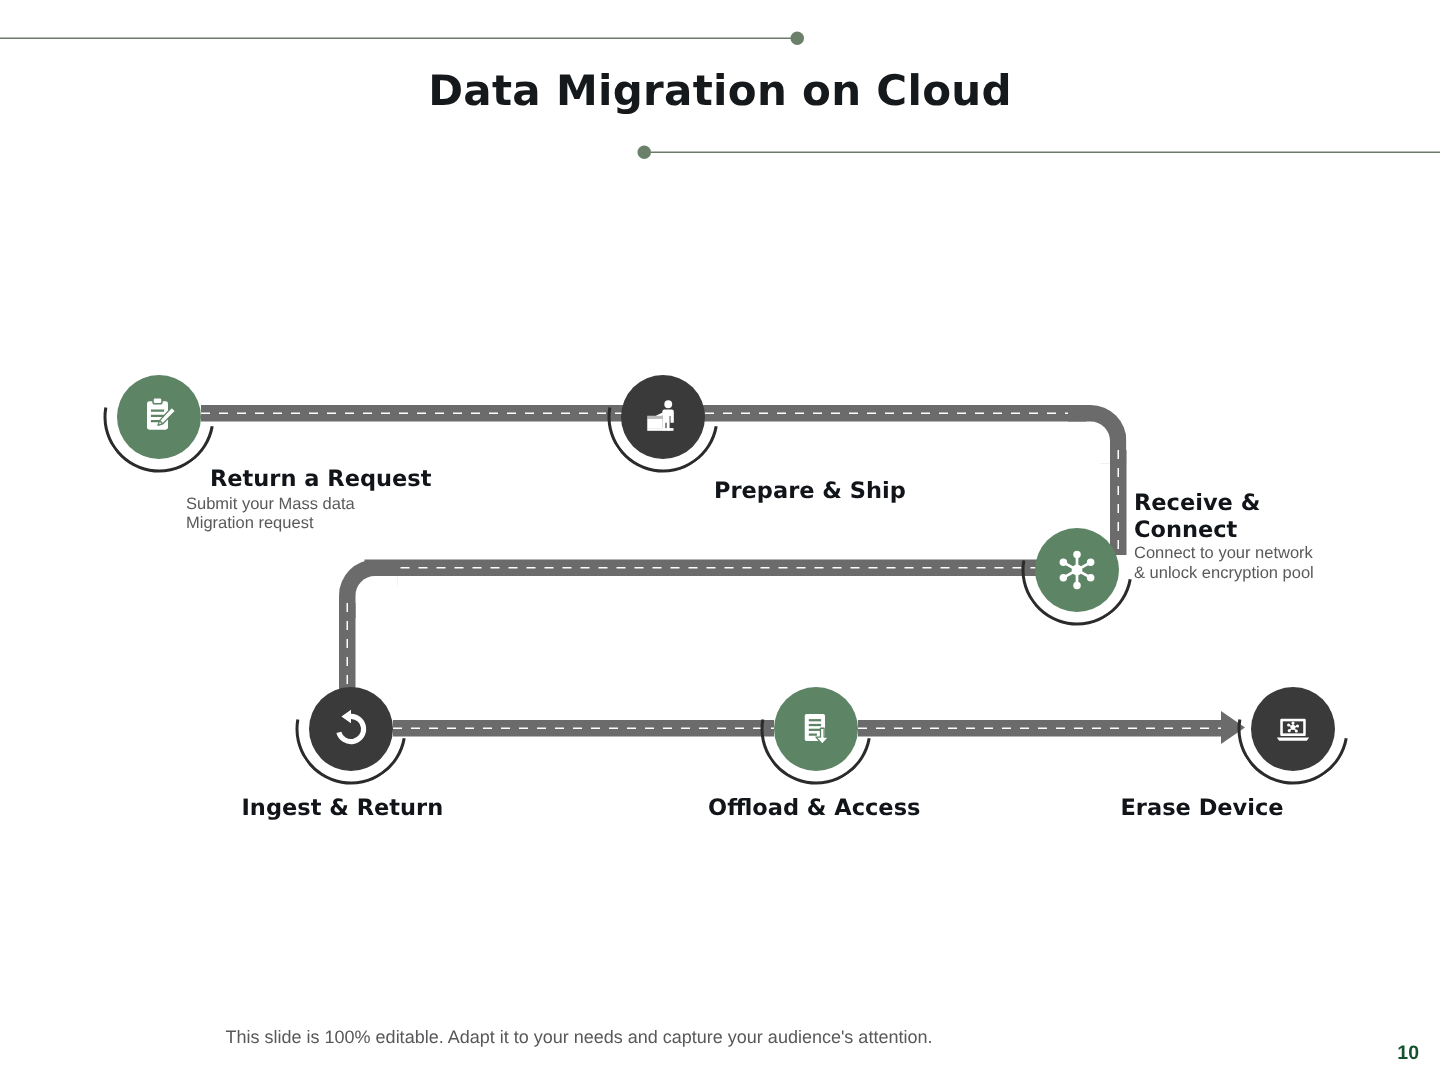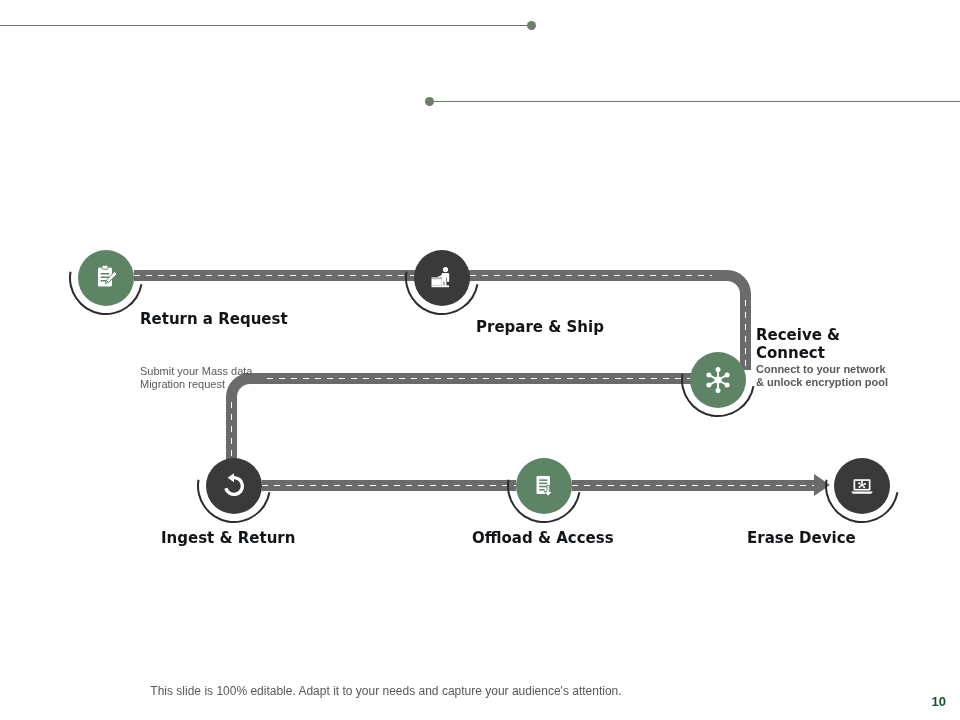--- a/index.html
+++ b/index.html
@@ -179,20 +179,21 @@
 <body>
 
 <div id="slide">
 
   <div class="deco-line" style="left:0; top:25px; width:530px;"></div>
   <div class="deco-dot" style="left:527px; top:21px;"></div>
 
   <div class="deco-line" style="left:434px; top:101px; width:526px;"></div>
   <div class="deco-dot" style="left:425px; top:97px;"></div>
 
+  <div id="title">Data Migration on Cloud</div>
 
   <div class="road-h" style="left:134px; top:270px; width:590px;"></div>
 
   <div class="road-corner" style="left:712px; top:270px; width:39px; height:39px;
               border-width:11px 11px 0 0;
               border-top-right-radius:24px;">
     <div class="dashc" style="border-width:1px 1px 0 0; border-top-right-radius:18px;"></div>
   </div>
 
   <div class="road-v" style="left:740px; top:300px; height:70px;"></div>
@@ -220,21 +221,21 @@
         <rect x="11" y="2.2" width="6" height="4" rx="1.2" fill="#ffffff" stroke="#5d8464" stroke-width="1"></rect>
         <rect x="9.6" y="10" width="8.8" height="1.5" fill="#5d8464"></rect>
         <rect x="9.6" y="13.5" width="8.8" height="1.5" fill="#5d8464"></rect>
         <rect x="9.6" y="17" width="6" height="1.5" fill="#5d8464"></rect>
         <path d="M23.5 8.5 L26 11 L17.5 19.5 L14.3 20.6 L15.4 17.4 Z" fill="#ffffff" stroke="#5d8464" stroke-width="0.9" stroke-linejoin="round"></path>
         <path d="M15.4 17.4 L17.5 19.5" stroke="#5d8464" stroke-width="0.9"></path>
       </svg>
     </div>
   </div>
   <div class="lbl-title" style="left:140px; top:310px;">Return a Request</div>
-  <div class="lbl-desc" style="left:140px; top:330px;margin-top:35px;">Submit your Mass data
+  <div class="lbl-desc" style="left:124px; top:330px;">Submit your Mass data
 Migration request</div>
 
   <div class="node dark" style="left:414px; top:250px;">
     <div class="ring"></div>
     <div class="disc">
       <svg width="30" height="30" viewBox="0 0 30 30" aria-hidden="true">
         <circle cx="18.5" cy="6.5" r="2.6" fill="#ffffff"></circle>
         <path d="M16.2 10 h4.6 a1.4 1.4 0 0 1 1.4 1.4 v7.4 h-2.2 v-4.4 h-0.6 v9.6 h-2.0 v-5.2 h-0.8 v5.2 h-2.0 v-12.6 a1.4 1.4 0 0 1 1.6 -1.4 z" fill="#ffffff"></path>
         <path d="M16.6 12.2 L11.2 14.6" stroke="#ffffff" stroke-width="1.8" stroke-linecap="round"></path>
         <rect x="4.5" y="14.2" width="10.2" height="8.2" fill="#ffffff"></rect>
@@ -262,21 +263,21 @@
         <circle cx="25.1" cy="10.9" r="2.5" fill="#ffffff"></circle>
         <circle cx="25.1" cy="21.1" r="2.5" fill="#ffffff"></circle>
         <circle cx="16" cy="26.4" r="2.5" fill="#ffffff"></circle>
         <circle cx="6.9" cy="21.1" r="2.5" fill="#ffffff"></circle>
         <circle cx="6.9" cy="10.9" r="2.5" fill="#ffffff"></circle>
       </svg>
     </div>
   </div>
   <div class="lbl-title" style="left:756px; top:326px;">Receive &amp;
 Connect</div>
-  <div class="lbl-desc" style="left:756px; top:363px;font-weight:bold;">Connect to your network
+  <div class="lbl-desc" style="left:756px; top:363px;">Connect to your network
 &amp; unlock encryption pool</div>
 
   <div class="node dark" style="left:206px; top:458px;">
     <div class="ring"></div>
     <div class="disc">
       <svg width="30" height="30" viewBox="0 0 30 30" aria-hidden="true">
         <path d="M15 6.6 a8.4 8.4 0 1 1 -8.1 10.6" fill="none" stroke="#ffffff" stroke-width="3.4" stroke-linecap="butt"></path>
         <path d="M15 2.2 L15 11.2 L8.6 6.7 Z" fill="#ffffff"></path>
       </svg>
     </div>

